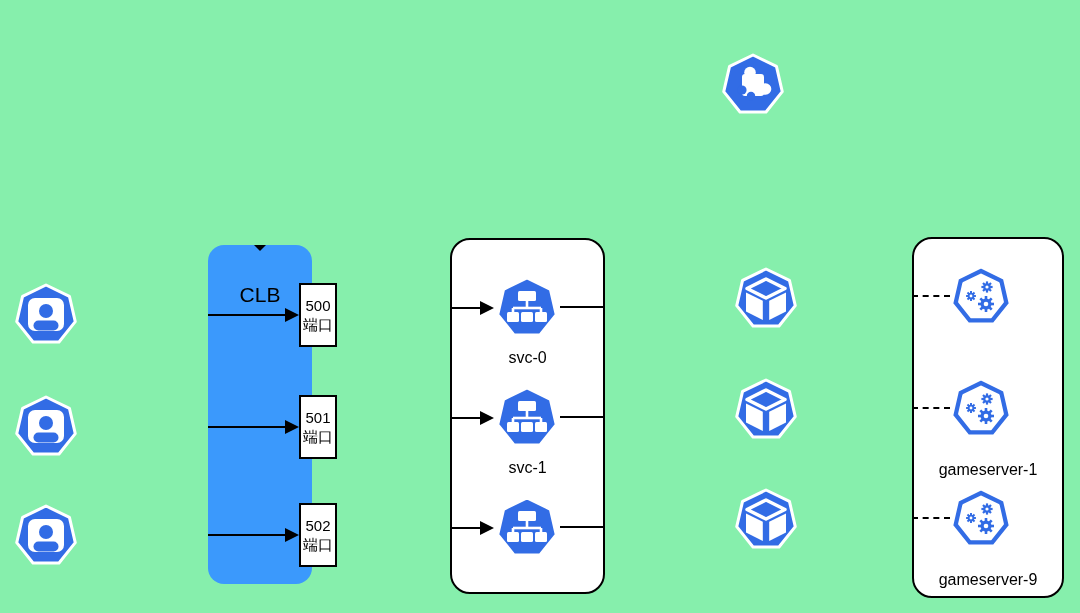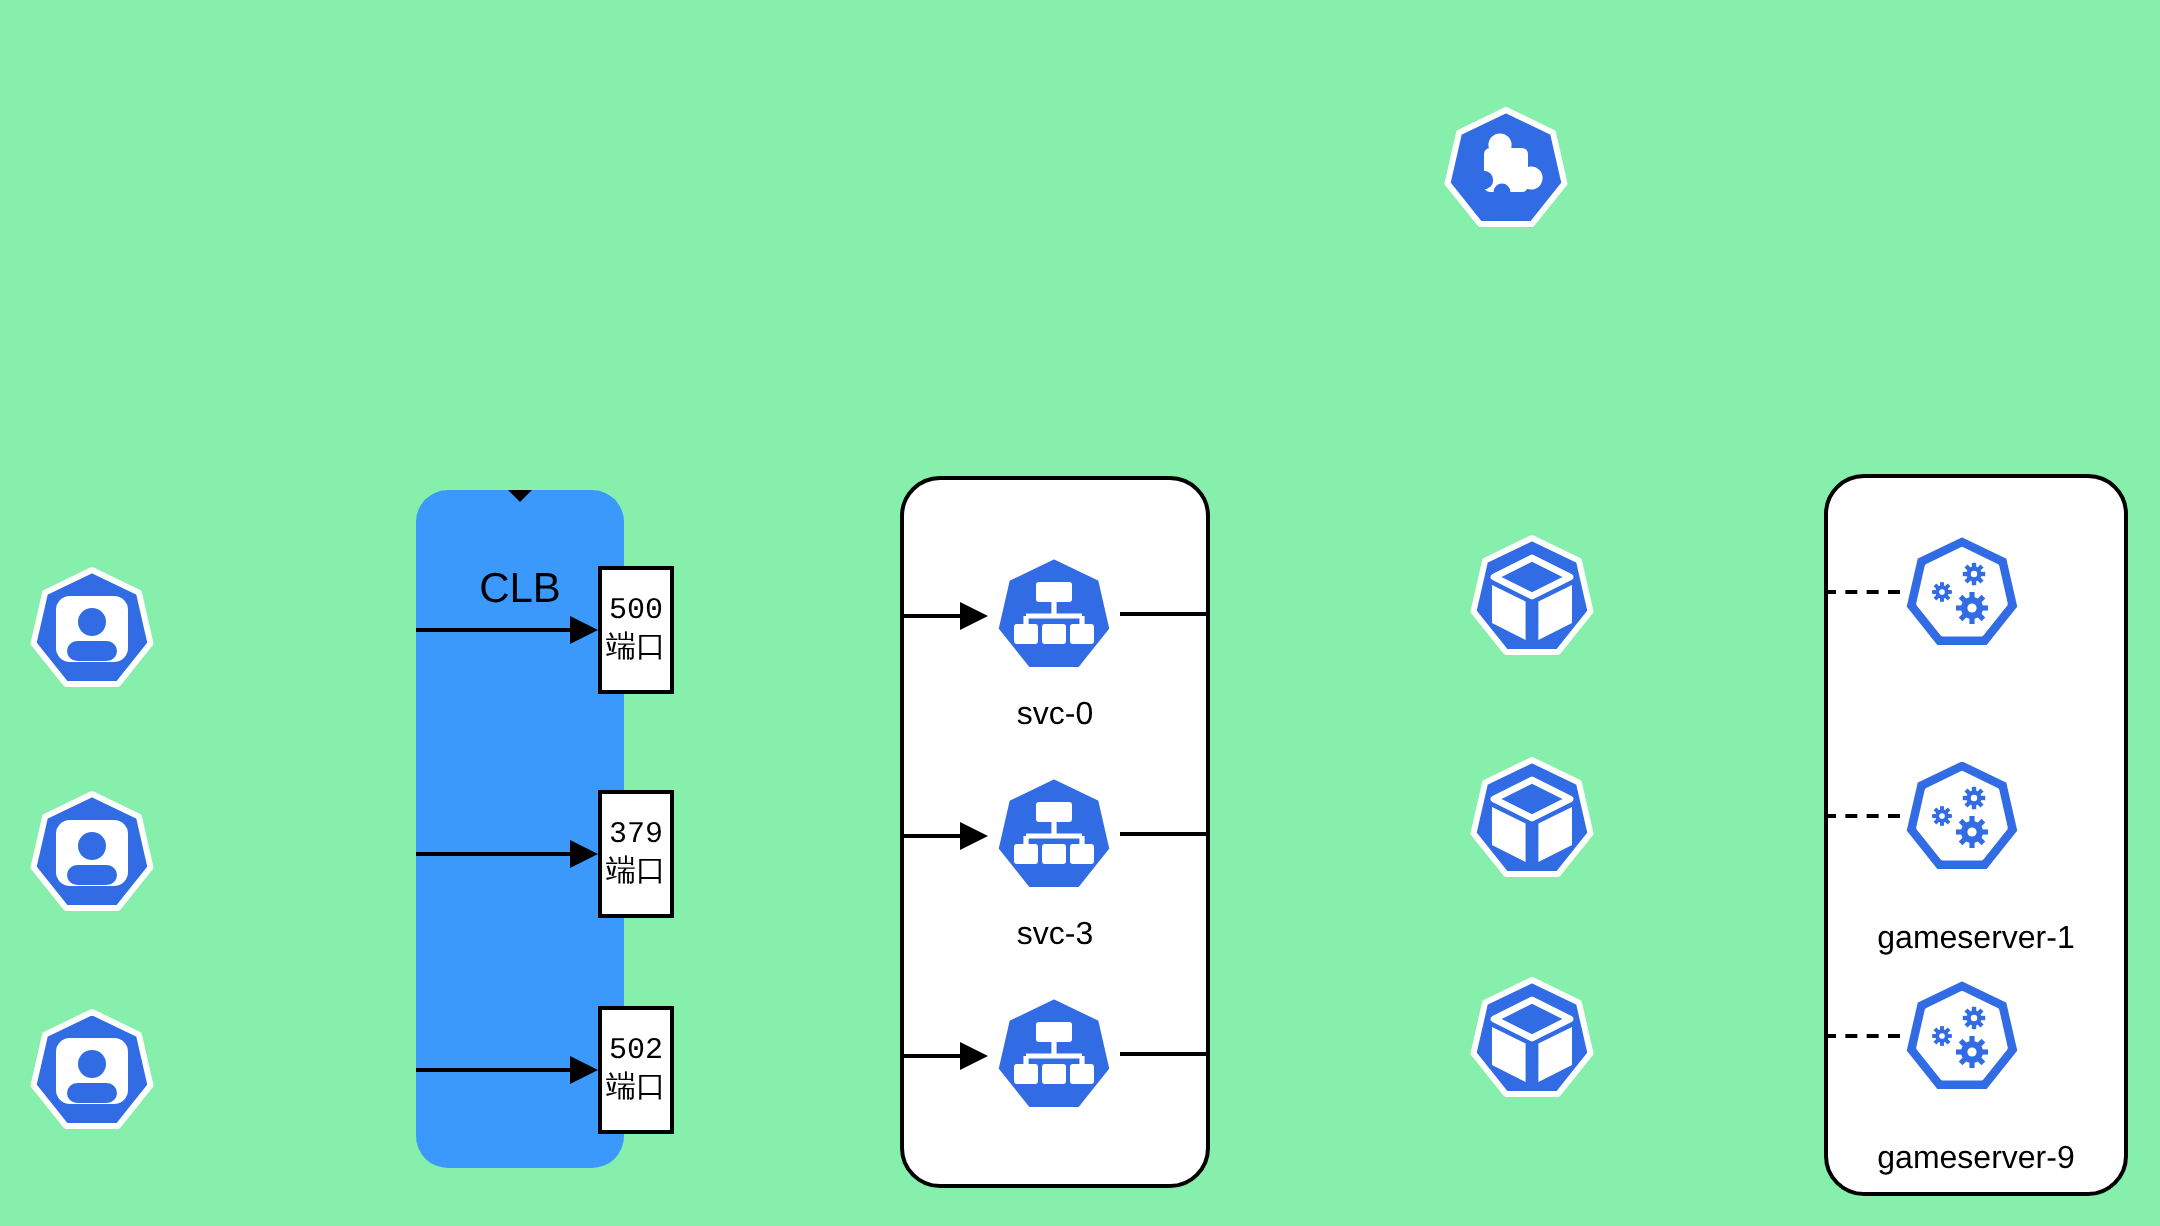--- a/index.html
+++ b/index.html
@@ -3,21 +3,21 @@
 <meta charset="utf-8">
 <style>
   html,body{margin:0;padding:0;background:#000;}
   #stage{position:relative;width:1080px;height:613px;background:#86efac;overflow:hidden;
          font-family:"Liberation Sans",sans-serif;}
   .abs{position:absolute;}
   .clb-box{background:#3B99FC;border-radius:16px;}
   .clb-label{color:#000;font-size:21px;text-align:center;line-height:24px;}
   .panel{background:#fff;border:2px solid #000;border-radius:20px;box-sizing:border-box;}
   .port-box{background:#fff;border:2px solid #000;box-sizing:border-box;
-            display:flex;flex-direction:column;align-items:center;justify-content:center;font-family:Liberation Mono, monospace;}
+            display:flex;flex-direction:column;align-items:center;justify-content:center;}
   .port-box span{color:#000;font-size:15px;line-height:19px;white-space:nowrap;}
   .hline{height:2px;background:#000;}
   .arrowhead{width:0;height:0;border-top:7px solid transparent;border-bottom:7px solid transparent;
              border-left:14px solid #000;}
   .notch{width:0;height:0;border-left:6px solid transparent;border-right:6px solid transparent;
          border-top:6px solid #000;}
   .dash{height:0;border-top:2.5px dashed #000;}
   .node-label{color:#000;font-size:16px;text-align:center;line-height:18px;}
   svg{display:block;}
 </style>
@@ -123,21 +123,21 @@
   <div class="abs hline" style="left:208px;top:426px;width:80px"></div>
   <div class="abs arrowhead" style="left:285px;top:420px"></div>
   <div class="abs hline" style="left:208px;top:534px;width:80px"></div>
   <div class="abs arrowhead" style="left:285px;top:528px"></div>
 
   <div class="abs port-box" style="left:299px;top:283px;width:38px;height:64px">
     <span>500</span>
     <span>端口</span>
   </div>
   <div class="abs port-box" style="left:299px;top:395px;width:38px;height:64px">
-    <span>379</span>
+    <span>501</span>
     <span>端口</span>
   </div>
   <div class="abs port-box" style="left:299px;top:503px;width:38px;height:64px">
     <span>502</span>
     <span>端口</span>
   </div>
 
   <div class="abs panel" style="left:450px;top:238px;width:155px;height:356px"></div>
 
   <div class="abs hline" style="left:450px;top:307px;width:32px"></div>
@@ -147,21 +147,21 @@
       <use href="#svc-glyph"></use>
     </svg>
   <div class="abs node-label" style="left:450px;top:349px;width:155px">svc-0</div>
 
   <div class="abs hline" style="left:450px;top:417px;width:32px"></div>
   <div class="abs arrowhead" style="left:480px;top:411px"></div>
   <div class="abs hline" style="left:560px;top:416px;width:45px"></div>
   <svg class="abs" style="left:494px;top:385px" width="66" height="66" viewBox="0 0 66 66">
       <use href="#svc-glyph"></use>
     </svg>
-  <div class="abs node-label" style="left:450px;top:459px;width:155px">svc-3</div>
+  <div class="abs node-label" style="left:450px;top:459px;width:155px">svc-1</div>
 
   <div class="abs hline" style="left:450px;top:527px;width:32px"></div>
   <div class="abs arrowhead" style="left:480px;top:521px"></div>
   <div class="abs hline" style="left:560px;top:526px;width:45px"></div>
   <svg class="abs" style="left:494px;top:495px" width="66" height="66" viewBox="0 0 66 66">
       <use href="#svc-glyph"></use>
     </svg>
 
   <svg class="abs" style="left:733px;top:266px" width="66" height="66" viewBox="0 0 66 66">
       <use href="#pod-glyph"></use>

